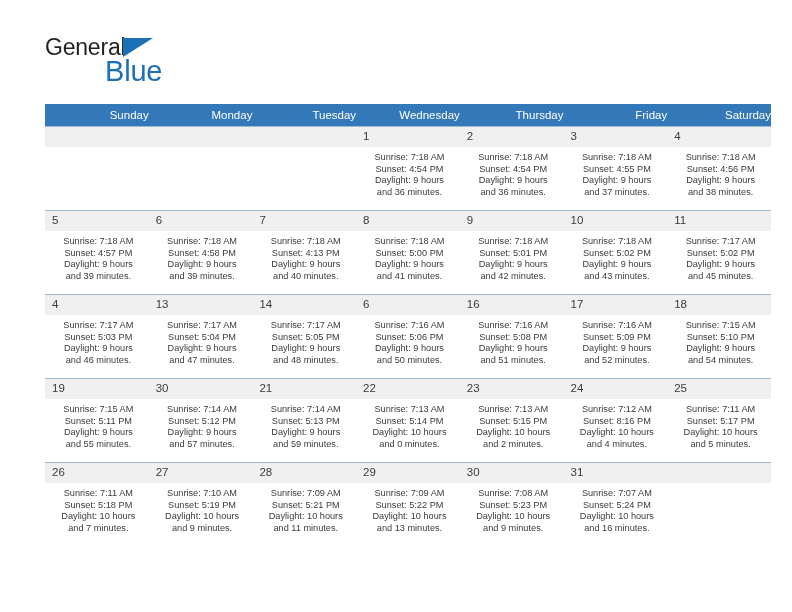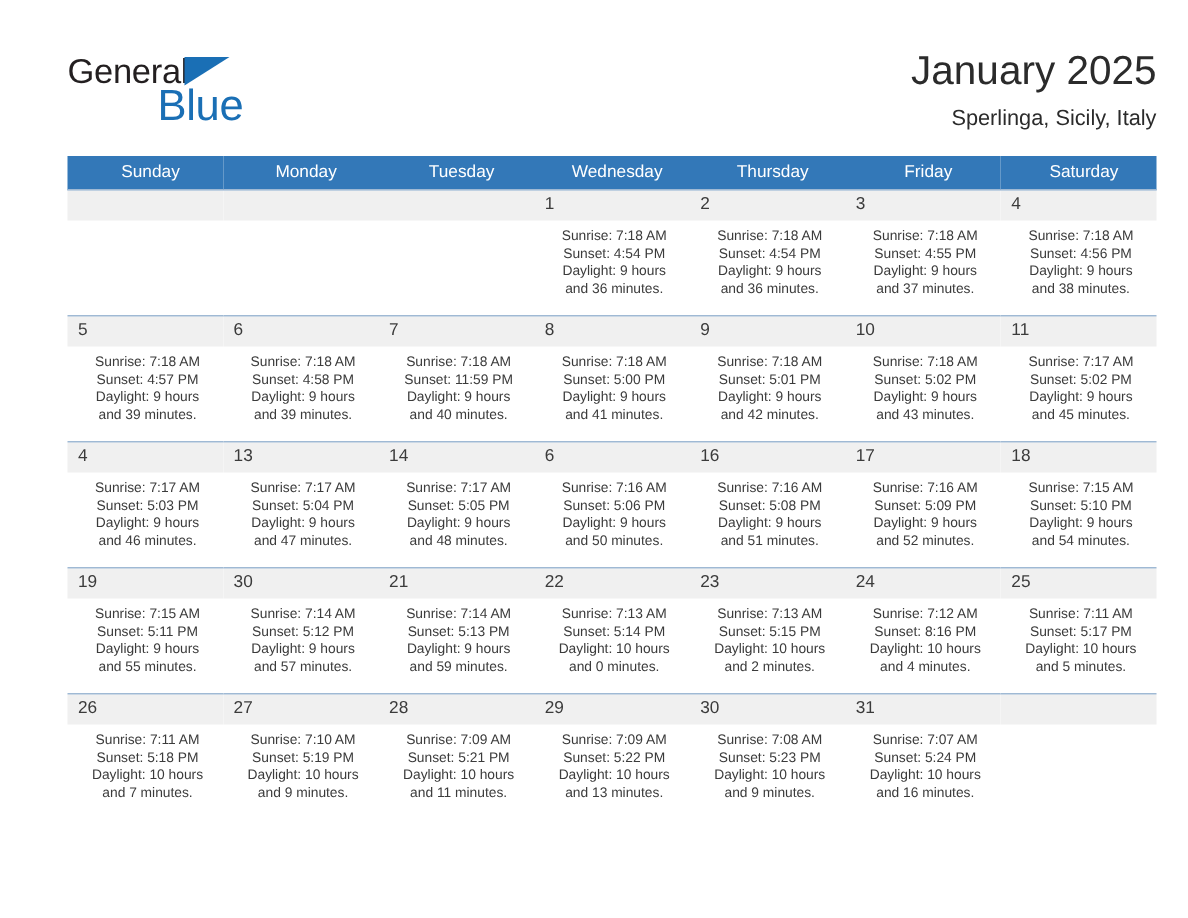--- a/index.html
+++ b/index.html
@@ -93,21 +93,21 @@
     width: 726px;
     border-collapse: collapse;
     table-layout: fixed;
   }
 
   .calendar th {
     background: #3378b8;
     color: #ffffff;
     font-size: 11.5px;
     font-weight: normal;
-    text-align: center;
+    text-align: right;
     padding: 5px 0 5px 7px;
     height: 12px;
     border: none;
   }
 
   .calendar td {
     vertical-align: top;
     padding: 0;
     width: 103.71px;
     height: 83px;
@@ -146,24 +146,20 @@
 <div id="page">
 
   <div class="header">
 
     <div class="brand">
       <span class="brand-general">General</span>
       <span class="brand-triangle"></span>
       <span class="brand-blue">Blue</span>
     </div>
 
-    <div class="title-block">
-      <div class="cal-title">January 2025</div>
-      <div class="cal-subtitle">Sperlinga, Sicily, Italy</div>
-    </div>
 
   </div>
 
   <table class="calendar">
     <thead>
       <tr>
         <th>Sunday</th>
         <th>Monday</th>
         <th>Tuesday</th>
         <th>Wednesday</th>
@@ -236,21 +232,21 @@
               <div>Sunrise: 7:18 AM</div>
               <div>Sunset: 4:58 PM</div>
               <div>Daylight: 9 hours</div>
               <div>and 39 minutes.</div>
             </div>
           </td>
           <td>
             <div class="daynum">7</div>
             <div class="cellbody">
               <div>Sunrise: 7:18 AM</div>
-              <div>Sunset: 11:59 PM</div>
+              <div>Sunset: 4:13 PM</div>
               <div>Daylight: 9 hours</div>
               <div>and 40 minutes.</div>
             </div>
           </td>
           <td>
             <div class="daynum">8</div>
             <div class="cellbody">
               <div>Sunrise: 7:18 AM</div>
               <div>Sunset: 5:00 PM</div>
               <div>Daylight: 9 hours</div>

